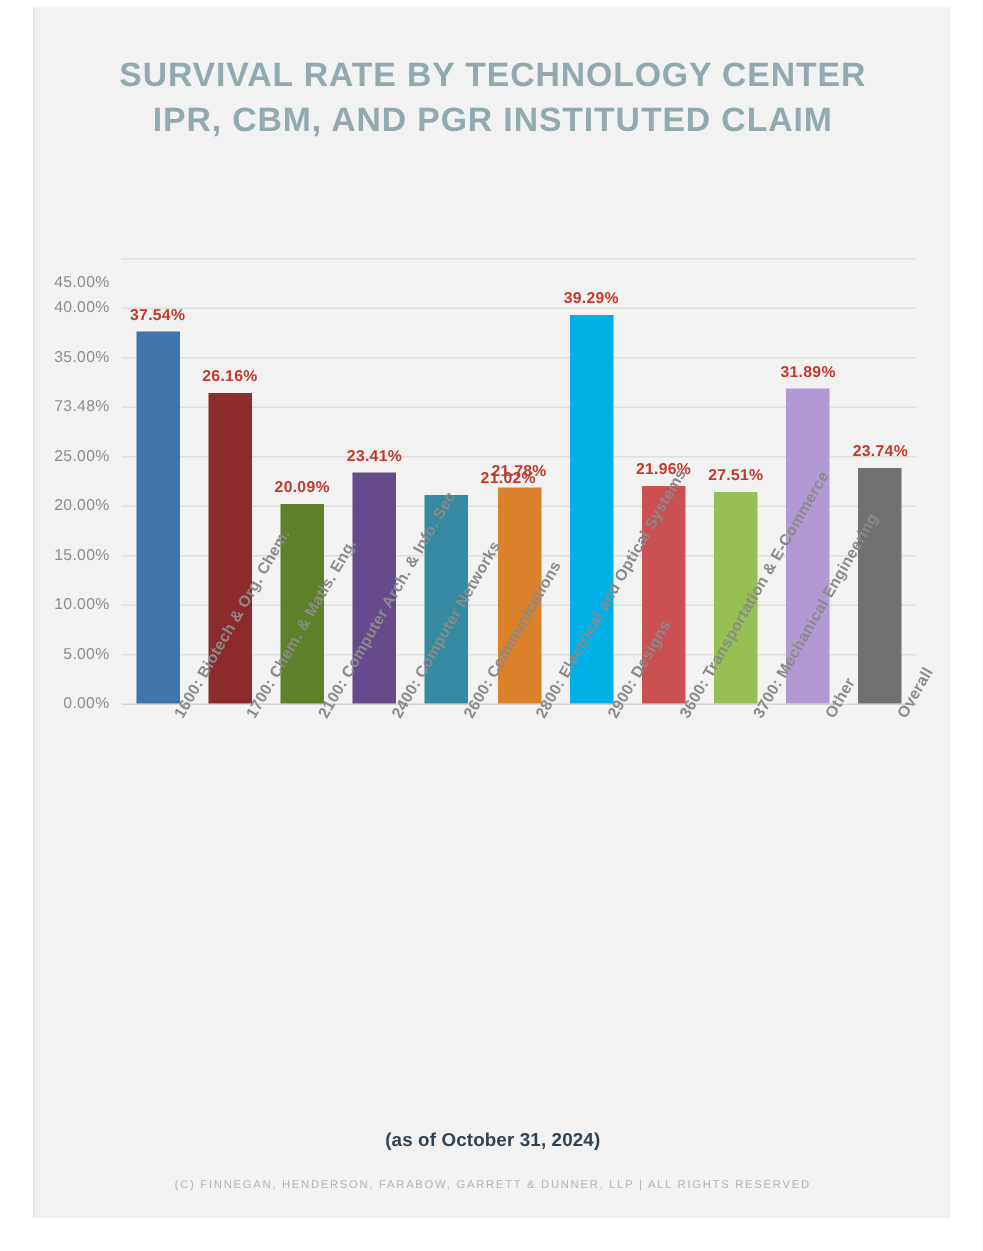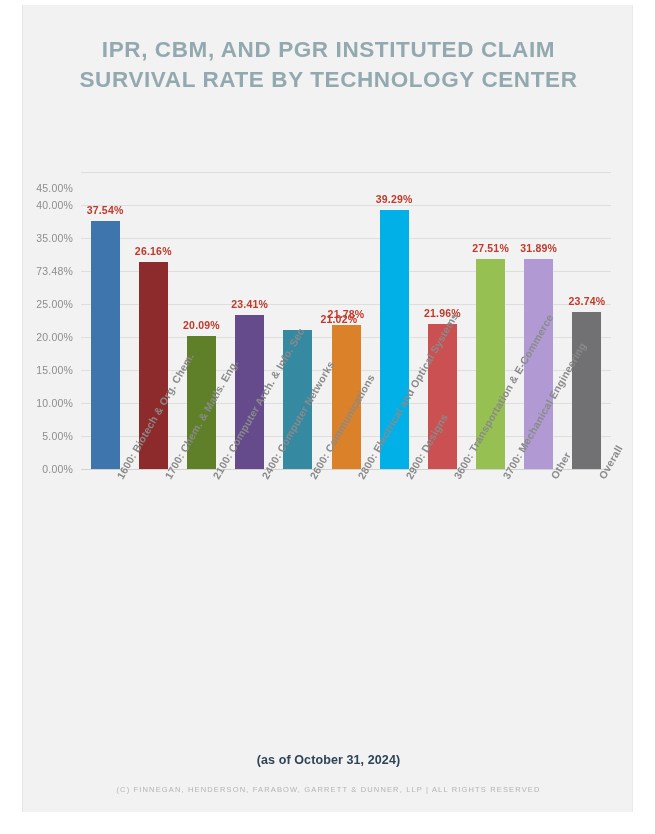--- a/index.html
+++ b/index.html
@@ -150,22 +150,22 @@
     letter-spacing: 1.15px;
     white-space: nowrap;
   }
 </style>
 </head>
 <body>
 
 <div class="page-card">
 
   <div class="title-block">
+    <div class="title-line">SURVIVAL RATE BY TECHNOLOGY CENTER</div>
     <div class="title-line">IPR, CBM, AND PGR INSTITUTED CLAIM</div>
-    <div class="title-line">SURVIVAL RATE BY TECHNOLOGY CENTER</div>
   </div>
 
   <div class="chart-wrap">
     <div class="plot">
       <div id="gridlines">
           <div class="gridline base" style="top: 297px;">
             <span class="ytick" style="color: rgb(141, 141, 141);">0.00%</span>
           </div>
           <div class="gridline" style="top: 264px; background: rgb(222, 222, 219);">
             <span class="ytick" style="color: rgb(141, 141, 141);">5.00%</span>
@@ -213,21 +213,21 @@
           </div>
           <div class="bar" style="left: 250.5px; width: 29px; height: 143.748px; background: rgb(218, 129, 41);">
             <span class="bar-label" style="color: rgb(192, 57, 43);">21.78%</span>
           </div>
           <div class="bar" style="left: 298.682px; width: 29px; height: 259.314px; background: rgb(0, 176, 230);">
             <span class="bar-label" style="color: rgb(192, 57, 43);">39.29%</span>
           </div>
           <div class="bar" style="left: 346.864px; width: 29px; height: 144.936px; background: rgb(203, 80, 82);">
             <span class="bar-label" style="color: rgb(192, 57, 43);">21.96%</span>
           </div>
-          <div class="bar" style="left: 395.045px; width: 29px; height: 210px; background: rgb(150, 192, 82);">
+          <div class="bar" style="left: 395.045px; width: 29px; height: 141px; background: rgb(150, 192, 82);">
             <span class="bar-label" style="color: rgb(192, 57, 43);">27.51%</span>
           </div>
           <div class="bar" style="left: 443.227px; width: 29px; height: 210.474px; background: rgb(177, 154, 212);">
             <span class="bar-label" style="color: rgb(192, 57, 43);">31.89%</span>
           </div>
           <div class="bar" style="left: 491.409px; width: 29px; height: 156.684px; background: rgb(113, 113, 115);">
             <span class="bar-label" style="color: rgb(192, 57, 43);">23.74%</span>
           </div>
         </div>
     </div>

